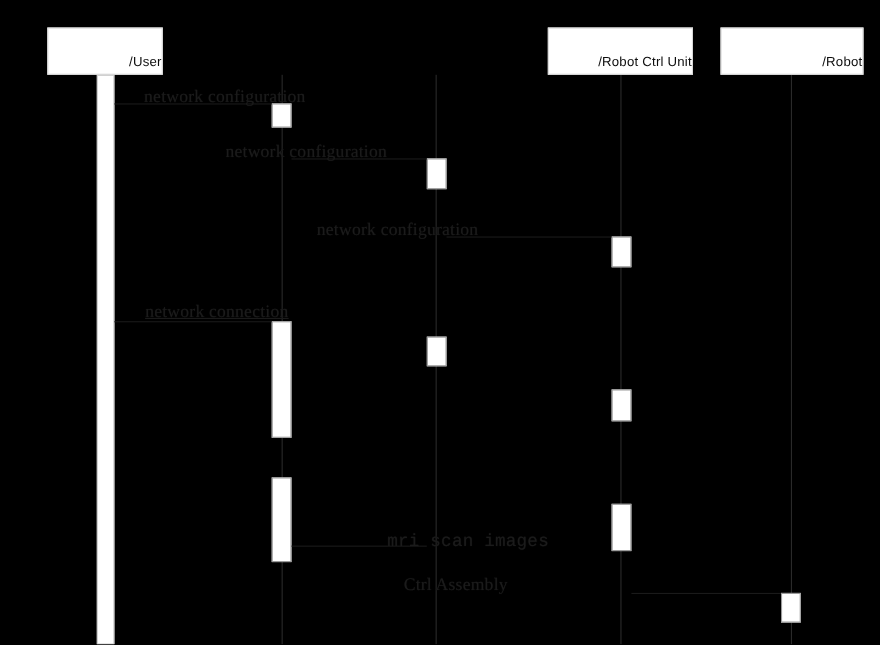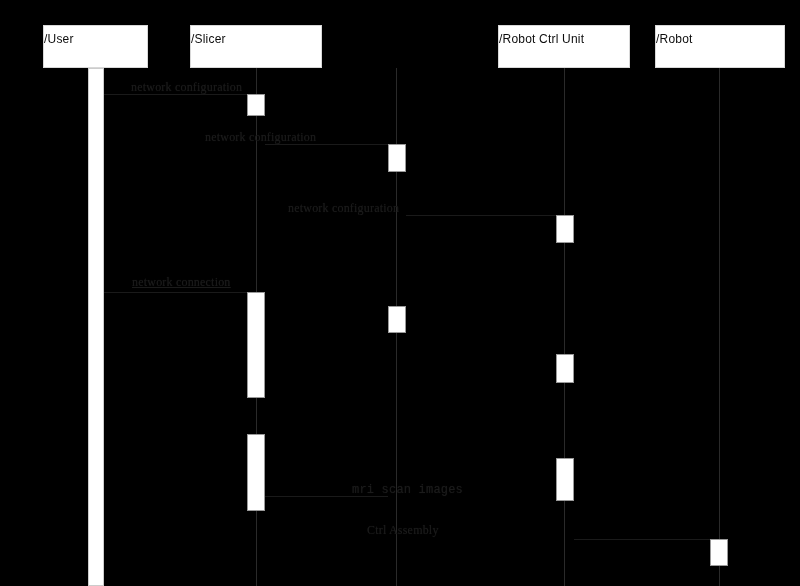--- a/index.html
+++ b/index.html
@@ -15,43 +15,43 @@
     overflow: hidden;
     font-family: "Liberation Sans", sans-serif;
   }
   .lifeline-head {
     position: absolute;
     background: #ffffff;
     border: 1px solid #d8d8d8;
     box-sizing: border-box;
     color: #0d0d0d;
     font-size: 12px;
-    text-align: left;
+    text-align: right;
     line-height: 1.1;
-    padding-top: 7px;
+    padding-top: 24px;
     letter-spacing: 0.2px;
   }
   .lifeline-line {
     position: absolute;
     width: 1px;
     background: #2a2a2a;
   }
   .activation {
     position: absolute;
     background: #ffffff;
     border: 1px solid #9a9a9a;
     box-sizing: border-box;
   }
   .activation.tall {
     border: 1px solid #cccccc;
   }
   .msg-label {
     position: absolute;
     color: #1b1b1b;
-    font-size: 12px;
+    font-size: 16px;
     white-space: nowrap;
     letter-spacing: 0.2px;
     font-family: "Liberation Serif", serif;
     text-shadow: 0 0 1px #151515;
   }
   .msg-arrow {
     position: absolute;
     height: 1px;
     background: #1a1a1a;
   }
@@ -75,21 +75,20 @@
     <div class="activation" style="left: 247px; top: 434px; width: 18px; height: 77px;"></div>
     <div class="activation" style="left: 556px; top: 458px; width: 18px; height: 43px;"></div>
     <div class="activation" style="left: 710px; top: 539px; width: 18px; height: 27px;"></div>
     <div class="msg-arrow" style="left: 104px; top: 94px; width: 143px;"></div>
     <div class="msg-arrow" style="left: 265px; top: 144px; width: 123px;"></div>
     <div class="msg-arrow" style="left: 406px; top: 215px; width: 150px;"></div>
     <div class="msg-arrow" style="left: 104px; top: 292px; width: 143px;"></div>
     <div class="msg-arrow" style="left: 265px; top: 496px; width: 123px;"></div>
     <div class="msg-arrow" style="left: 574px; top: 539px; width: 136px;"></div>
     <div class="lifeline-head" style="left: 43px; top: 25px; width: 105px; height: 43px;"><span>/User</span></div>
-    <div class="lifeline-head" style="left: 190px; top: 25px; width: 132px; height: 43px;"><span>/Slicer</span></div>
     <div class="lifeline-head" style="left: 498px; top: 25px; width: 132px; height: 43px;"><span>/Robot Ctrl Unit</span></div>
     <div class="lifeline-head" style="left: 655px; top: 25px; width: 130px; height: 43px;"><span>/Robot</span></div>
     <div class="msg-label" style="left: 131px; top: 80px;">network configuration</div>
     <div class="msg-label" style="left: 205px; top: 130px;">network configuration</div>
     <div class="msg-label" style="left: 288px; top: 201px;">network configuration</div>
     <div class="msg-label" style="left: 132px; top: 275px; text-decoration: underline;">network connection</div>
     <div class="msg-label" style="left: 352px; top: 483px; font-family: Liberation Mono, monospace;">mri scan images</div>
     <div class="msg-label" style="left: 367px; top: 523px;">Ctrl Assembly</div>
   </div>
 

